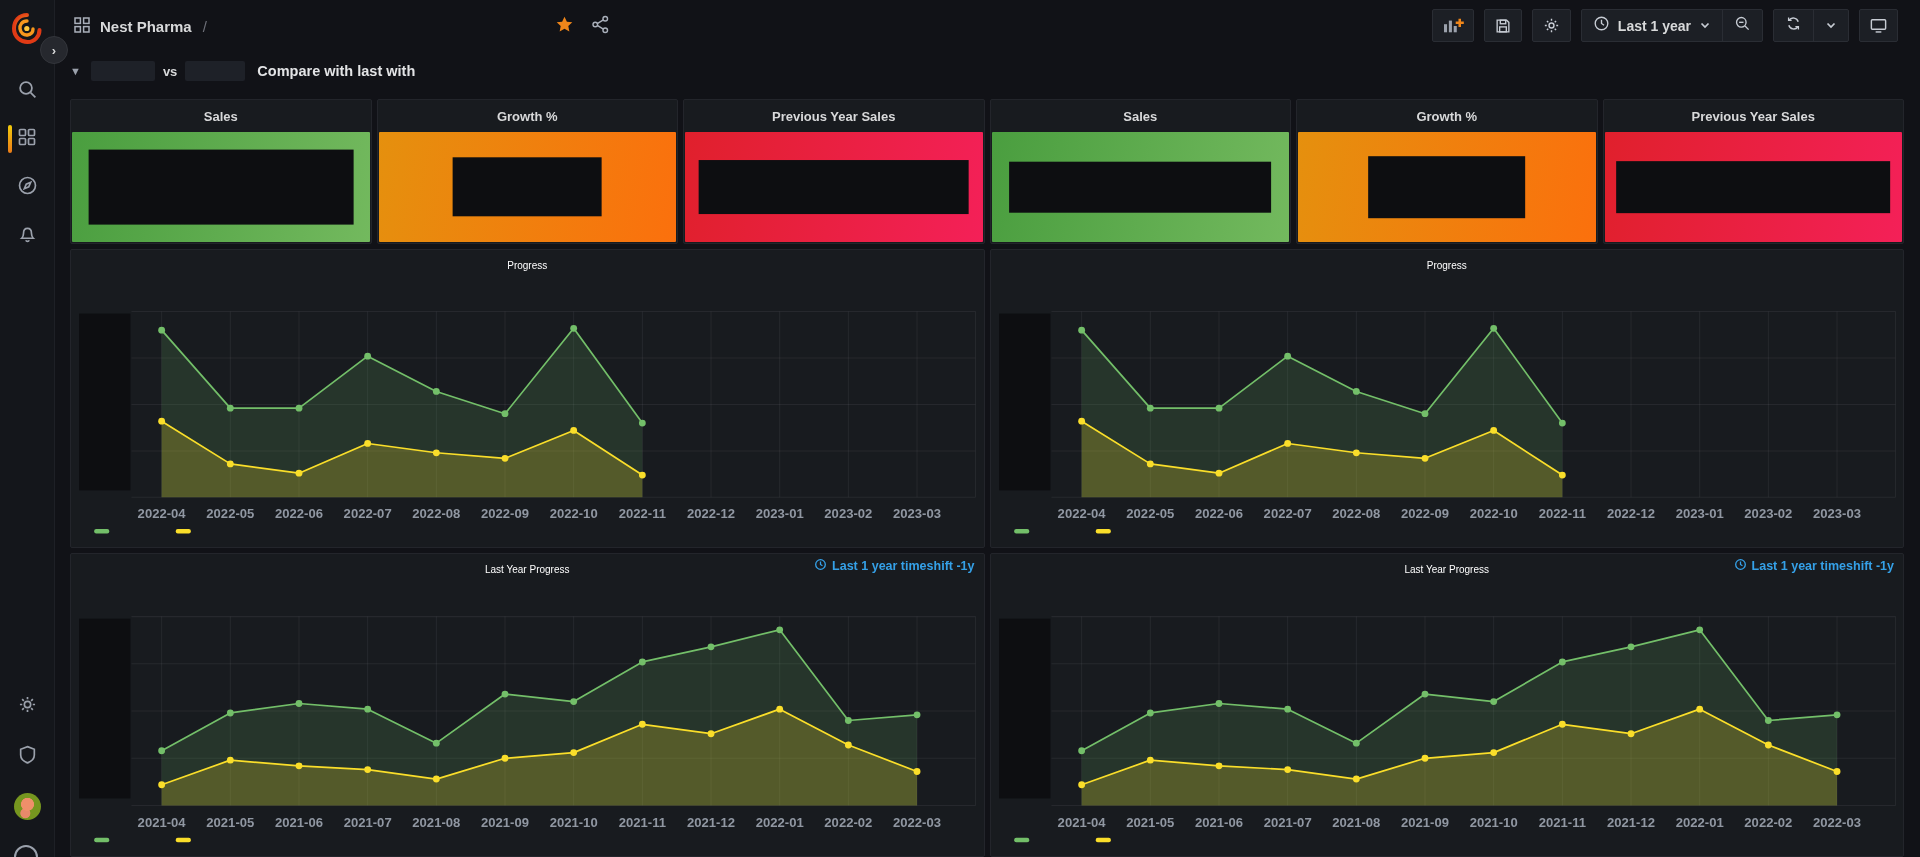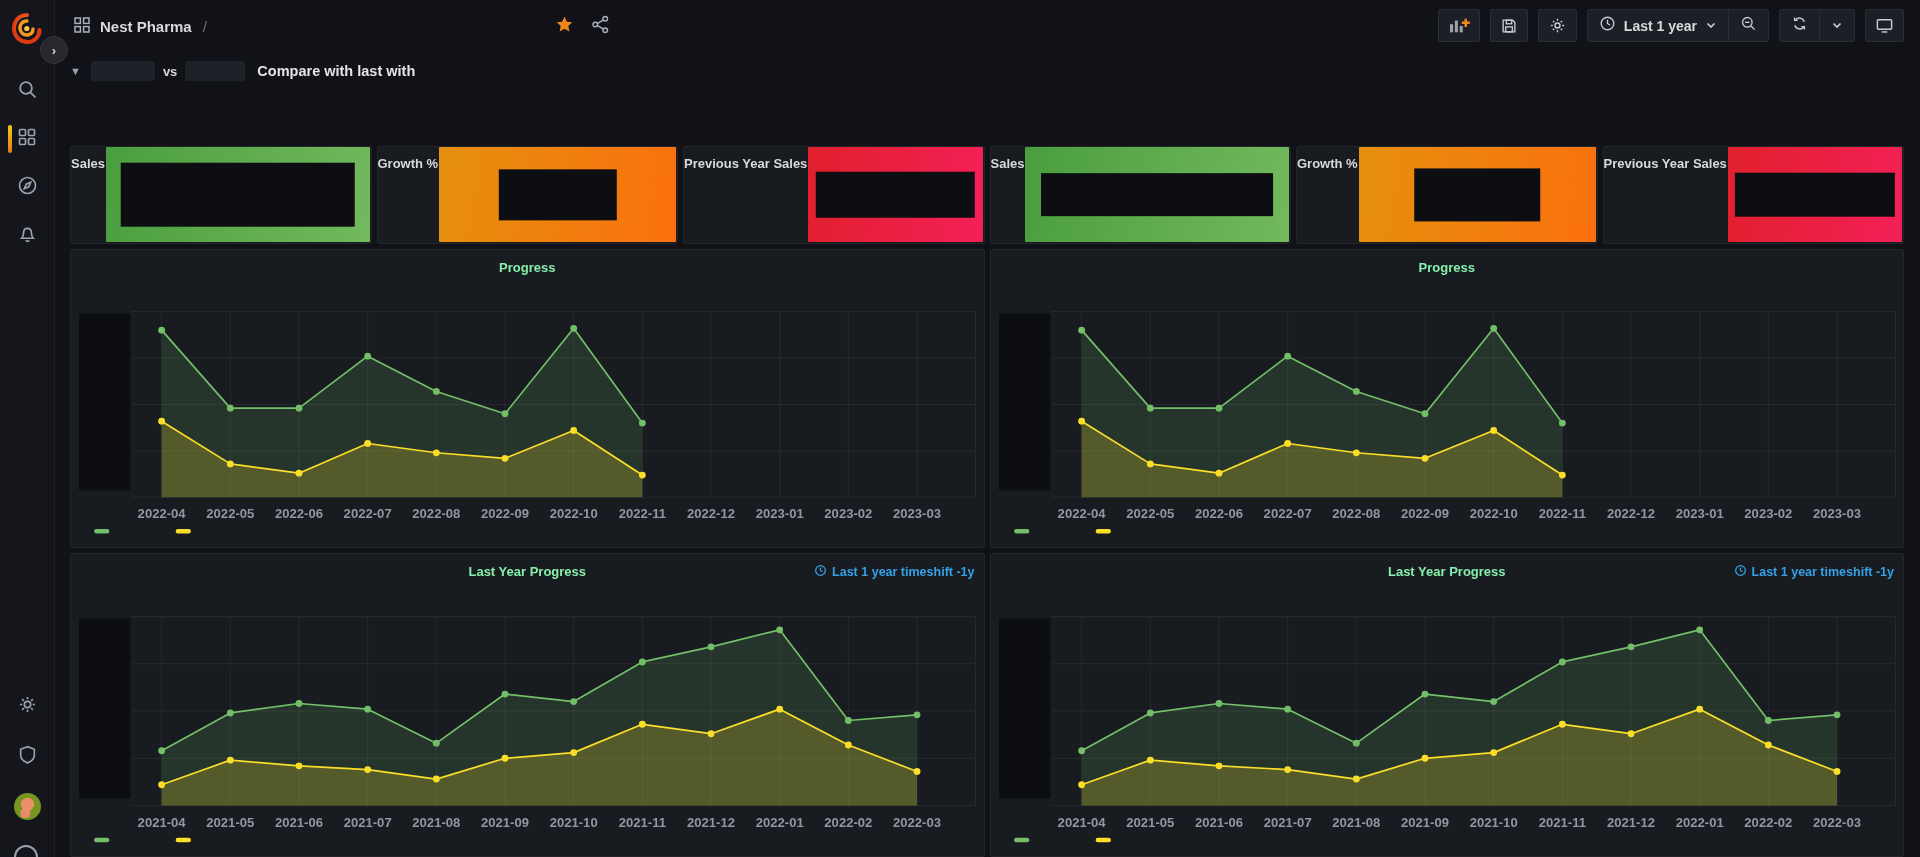--- a/index.html
+++ b/index.html
@@ -28,21 +28,21 @@
 
   
   .main { position:relative; flex:1; height:857px; }
 
   .header { position:relative; height:52px; display:flex; align-items:center; padding-left:18px; }
   .breadcrumb { display:flex; align-items:center; gap:9px; font-size:15px; font-weight:bold; color:#d8d9da; }
   .breadcrumb .sep { color:#6e7079; font-weight:normal; margin-left:2px; }
   .hdr-star { position:absolute; left:500px; top:15px; cursor:pointer; }
   .hdr-share { position:absolute; left:536px; top:15px; cursor:pointer; }
 
-  .toolbar { position:absolute; right:16px; top:9px; display:flex; gap:10px; align-items:center; }
+  .toolbar { position:absolute; right:22px; top:9px; display:flex; gap:10px; align-items:center; }
   .tb-btn { height:33px; min-width:37px; background:#1c1f25; border:1px solid #2a2d34; border-radius:2px;
     display:flex; align-items:center; justify-content:center; gap:7px; padding:0 9px; cursor:pointer; color:#c7ccd4; }
   .tb-group { display:flex; align-items:stretch; height:33px; background:#1c1f25; border:1px solid #2a2d34; border-radius:2px; }
   .tb-seg { display:flex; align-items:center; gap:8px; padding:0 11px; cursor:pointer; color:#c7ccd4; }
   .tb-div { width:1px; background:#2a2d34; }
   .time-label { font-size:14px; font-weight:bold; color:#d8d9da; white-space:nowrap; }
 
   
   .var-row { display:flex; align-items:center; height:30px; margin:4px 0 0 15px; gap:8px; }
   .var-chevron { color:#9ba1ac; font-size:11px; margin-right:2px; }
@@ -50,30 +50,30 @@
   .var-box1 { width:64px; height:20px; }
   .var-box2 { width:60px; height:20px; }
   .vs-label { font-size:13px; font-weight:bold; color:#d8d9da;text-align:right; }
   .var-desc { font-size:14.5px; font-weight:bold; color:#e3e4e6; margin-left:4px; }
 
   
   .grid { margin:13px 16px 0 15px; display:grid; grid-template-columns:repeat(6,1fr);
     grid-template-rows:145px 299px 304px; gap:5px; }
   .panel { position:relative; background:#181b1f; border:1px solid #23252b; border-radius:2px; overflow:hidden; }
 
-  .stat-panel { display:flex; flex-direction:row;margin-top:47px; }
+  .stat-panel { display:flex; flex-direction:column; }
   .stat-header { height:32px; display:flex; align-items:center; justify-content:center;
     font-size:13px; font-weight:bold; color:#d8d9da; flex-shrink:0; }
   .stat-body { position:relative; flex:1; margin:0 1px 1px 1px; border-radius:1px; }
   .stat-redact { position:absolute; left:50%; top:50%; transform:translate(-50%,-50%); background:#0d0e11; }
 
   .chart-panel { grid-column:span 3; }
   .chart-title { position:absolute; top:10px; left:0; right:0; text-align:center;
-    font-size:13px; font-weight:bold; color:#86efac; z-index:2; }
-  .timeshift { position:absolute; top:10px; right:9px; display:flex; align-items:center; gap:5px;
+    font-size:10px; font-weight:normal; color:#ffffff; z-index:2; }
+  .timeshift { position:absolute; top:4px; right:9px; display:flex; align-items:center; gap:5px;
     color:#35a1e8; font-size:12.5px; font-weight:bold; z-index:3; cursor:pointer; }
   .chart-svg { position:absolute; inset:0; width:100%; height:100%; }
 </style>
 </head>
 <body>
 
 <div class="page">
 
   <div class="sidebar">
     <div class="logo">

